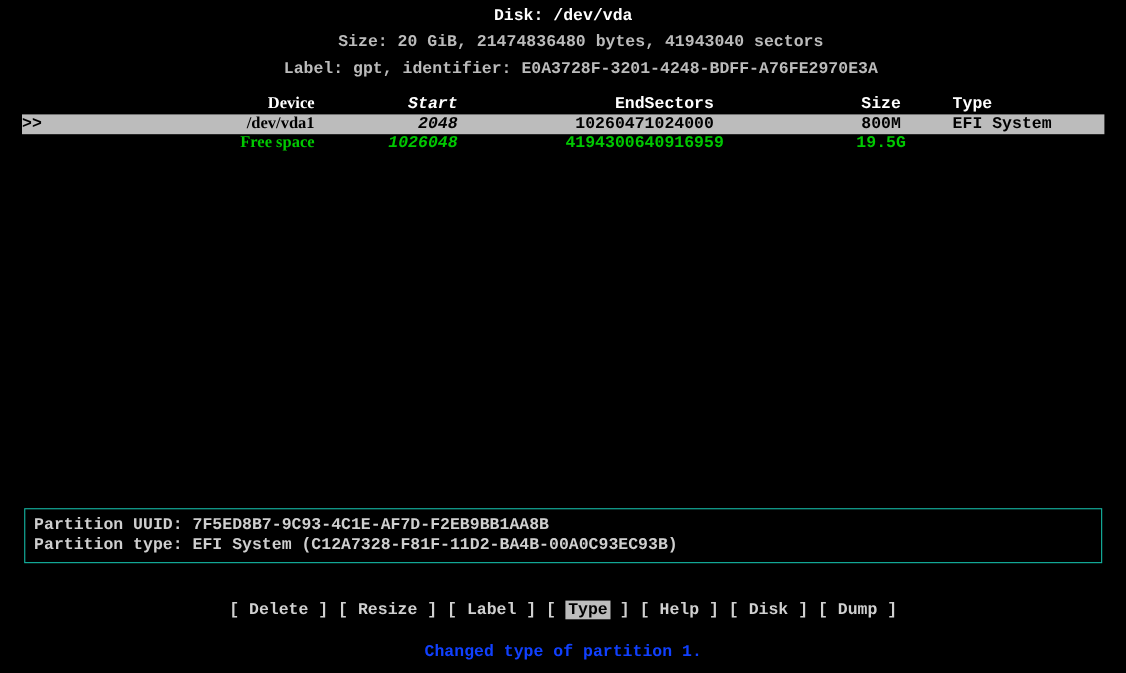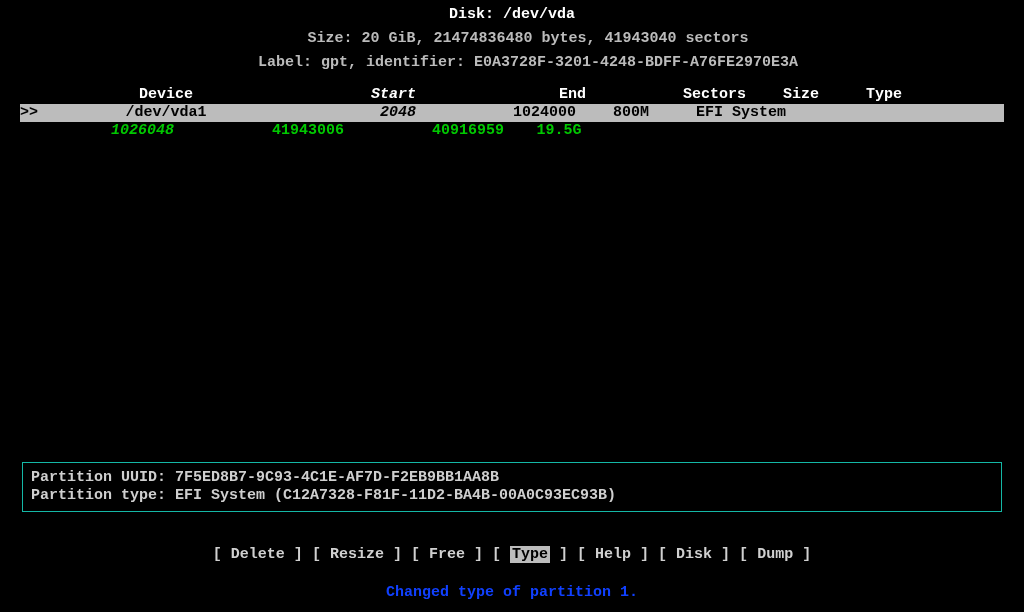--- a/index.html
+++ b/index.html
@@ -21,24 +21,24 @@
   .white  { color: #ffffff; }
   .gray   { color: #bbbbbb; margin-left: 32px; }
   .blue   { color: #1040ff; font-weight: bold; }
 
   .hdr { margin-top: 6px; line-height: 18px; }
 
   .table { margin: 14px 20px 0 20px; }
   .row   { display: flex; align-items: baseline; height: 18px; }
 
   .c-mark   { width: 24px; text-align: left; }
-  .c-device { width: 240px; text-align: center; padding-left: 2px; }
+  .c-device { width: 240px; text-align: right; padding-left: 2px; font-family: Liberation Serif, serif; }
   .c-start  { width: 130px; text-align: right; font-style: italic; }
   .c-end    { width: 170px; text-align: right; }
-  .c-sect   { width: 160px; text-align: right; }
+  .c-sect   { width: 160px; }
   .c-size   { width: 110px; text-align: center; }
   .c-type   { flex: 1; text-align: left; padding-left: 10px; padding-right: 8px; }
 
   .row.headings span { color: #ffffff; }
   .row.selected { background: #bcbcbc; color: #000; }
   .row.selected span { color: #000; }
   .row.free span { color: #00c800; }
 
   .infobox {
     position: absolute; left: 22px; right: 22px; top: 456px;
@@ -74,45 +74,47 @@
       <span class="c-end">End</span>
       <span class="c-sect">Sectors</span>
       <span class="c-size">Size</span>
       <span class="c-type">Type</span>
     </div>
 
     <div class="row selected">
       <span class="c-mark">&gt;&gt;</span>
       <span class="c-device">/dev/vda1</span>
       <span class="c-start">2048</span>
+      <span class="c-end">1026047</span>
       <span class="c-sect">1024000</span>
       <span class="c-size">800M</span>
       <span class="c-type">EFI System</span>
     </div>
 
     <div class="row free">
       <span class="c-mark"></span>
+      <span class="c-device">Free space</span>
       <span class="c-start">1026048</span>
       <span class="c-end">41943006</span>
       <span class="c-sect">40916959</span>
       <span class="c-size">19.5G</span>
       <span class="c-type"></span>
     </div>
 
   </div>
 
   <div class="infobox">
     <div>Partition UUID: 7F5ED8B7-9C93-4C1E-AF7D-F2EB9BB1AA8B</div>
     <div>Partition type: EFI System (C12A7328-F81F-11D2-BA4B-00A0C93EC93B)</div>
   </div>
 
   <div class="menubar">
     <span class="br">[ </span><span class="item">Delete</span><span class="br"> ]  </span>
     <span class="br">[ </span><span class="item">Resize</span><span class="br"> ]  </span>
-    <span class="br">[  </span><span class="item">Free</span><span class="br">  ]  </span>
+    <span class="br">[  </span><span class="item">Label</span><span class="br">  ]  </span>
     <span class="br">[  </span><span class="item selected">Type</span><span class="br">  ]  </span>
     <span class="br">[  </span><span class="item">Help</span><span class="br">  ]  </span>
     <span class="br">[  </span><span class="item">Disk</span><span class="br"> ]  </span>
     <span class="br">[  </span><span class="item">Dump</span><span class="br">  ]</span>
   </div>
 
   <div class="status blue">Changed type of partition 1.</div>
 
 </div>
 

